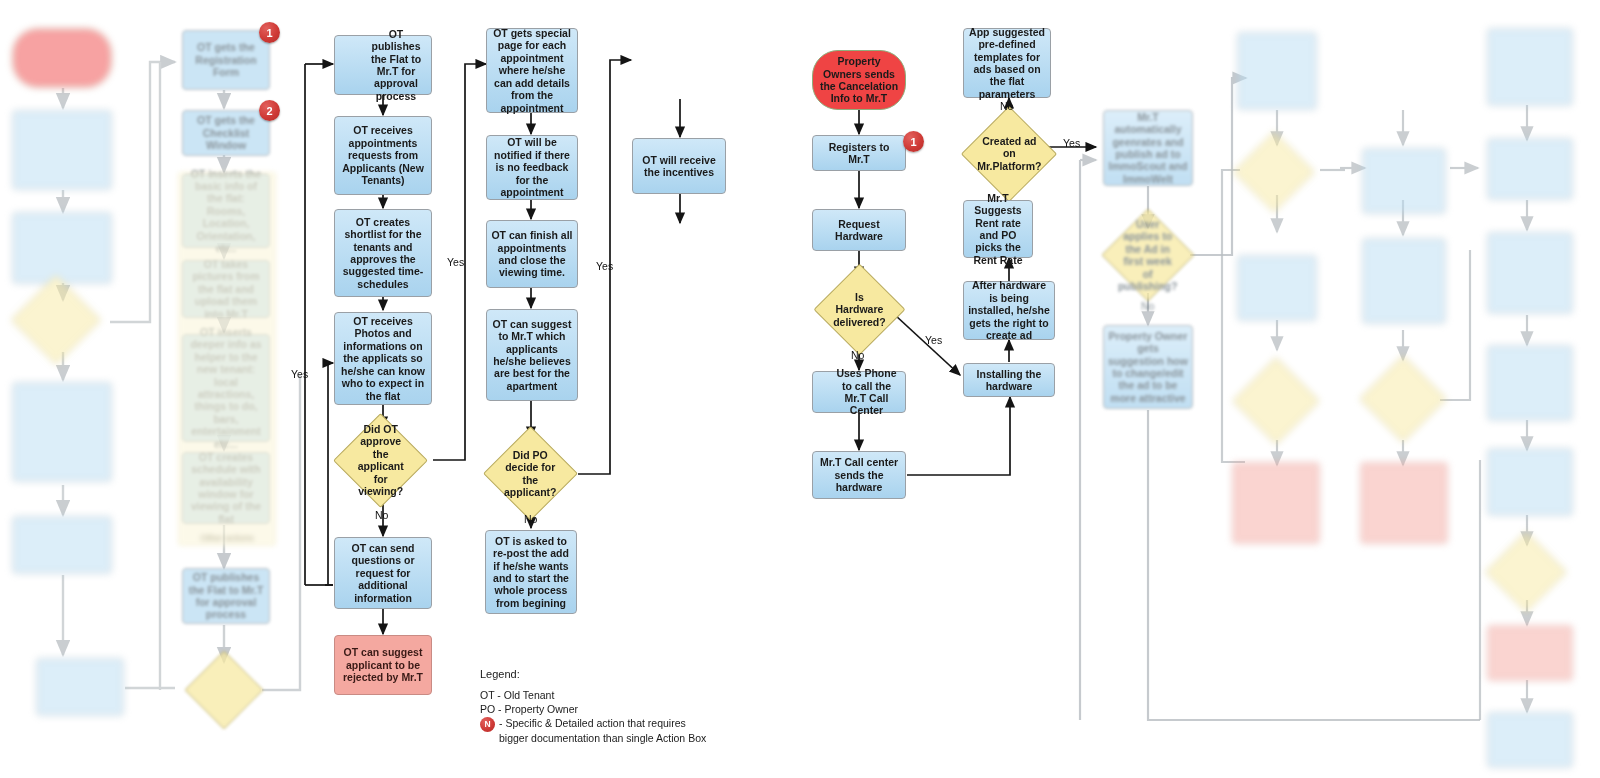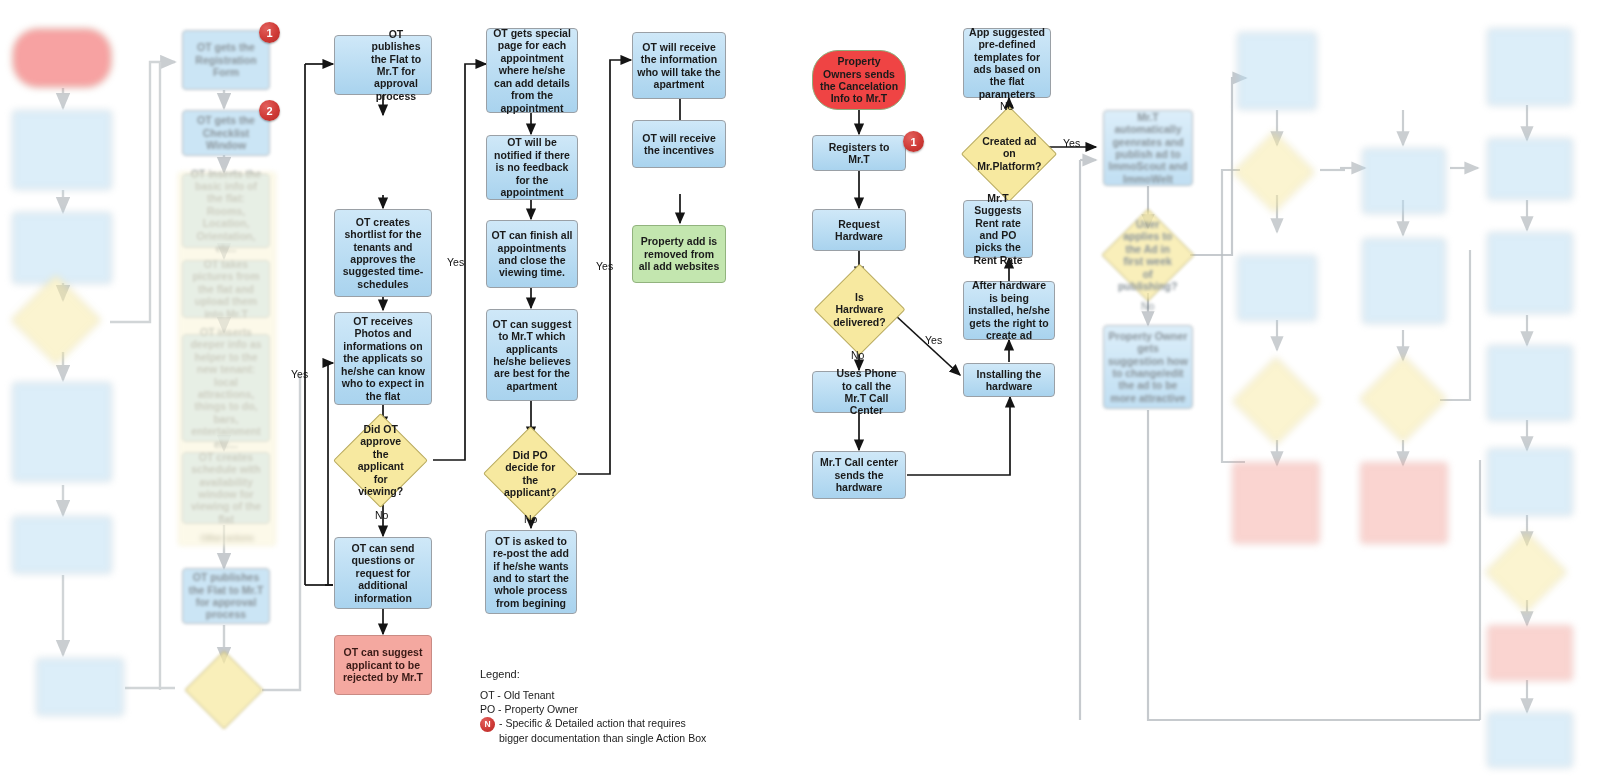--- a/index.html
+++ b/index.html
@@ -228,20 +228,21 @@
     <div class="node proc blurtext" style="left:182px;top:260px;width:88px;height:58px;">OT takes pictures from the flat and upload them into Mr.T</div>
     <div class="node proc blurtext" style="left:182px;top:334px;width:88px;height:108px;">OT inserts deeper info as helper to the new tenant: local attractions, things to do, bars, entertainment etc...</div>
     <div class="node proc blurtext" style="left:182px;top:452px;width:88px;height:72px;">OT creates schedule with availability window for viewing of the flat</div>
     <div class="node proc blurtext" style="left:182px;top:568px;width:88px;height:56px;">OT publishes the Flat to Mr.T for approval process</div>
     <div class="node dec" style="left:196px;top:662px;width:56px;height:56px;"></div>
   </div>
   <div class="badge" style="left:259px;top:22px;">1</div>
   <div class="badge" style="left:259px;top:100px;">2</div>
 
   <div class="node proc-g" style="left:334px;top:35px;width:98px;height:60px;padding-left:30px;">OT publishes the Flat to Mr.T for approval process</div>
+  <div class="node proc-g" style="left:334px;top:116px;width:98px;height:79px;">OT receives appointments requests from Applicants (New Tenants)</div>
   <div class="node proc-g" style="left:334px;top:209px;width:98px;height:88px;">OT creates shortlist for the tenants and approves the suggested time-schedules</div>
   <div class="node proc-g" style="left:334px;top:312px;width:98px;height:93px;">OT receives Photos and informations on the applicats so he/she can know who to expect in the flat</div>
   <div class="node dec" style="left:347px;top:427px;width:67px;height:67px;">
     <span>Did OT approve the applicant for viewing?</span>
   </div>
   <div class="node reject" style="left:334px;top:635px;width:98px;height:60px;">OT can suggest applicant to be rejected by Mr.T</div>
   <div class="node proc-g" style="left:334px;top:537px;width:98px;height:72px;">OT can send questions or request for additional information</div>
 
   <span class="elabel" style="left:291px;top:368px;">Yes</span>
   <span class="elabel" style="left:447px;top:256px;">Yes</span>
@@ -252,23 +253,21 @@
   <div class="node proc-g" style="left:486px;top:309px;width:92px;height:92px;">OT can suggest to Mr.T which applicants he/she believes are best for the apartment</div>
   <div class="node proc-g" style="left:486px;top:220px;width:92px;height:68px;">OT can finish all appointments and close the viewing time.</div>
   <div class="node dec" style="left:497px;top:440px;width:67px;height:67px;">
     <span>Did PO decide for the applicant?</span>
   </div>
   <div class="node proc-g" style="left:485px;top:530px;width:92px;height:84px;">OT is asked to re-post the add if he/she wants and to start the whole process from begining</div>
 
   <span class="elabel" style="left:596px;top:260px;">Yes</span>
   <span class="elabel" style="left:524px;top:513px;">No</span>
 
-  <div class="node proc-g" style="left:632px;top:32px;width:94px;height:67px;">OT will receive the information who will take the apartment</div>
-  <div class="node proc-g" style="left:632px;top:120px;width:94px;height:48px;">OT will receive the incentives</div>
-  <div class="node green" style="left:632px;top:225px;width:94px;height:58px;">Property add is removed from all add websites</div>
+  <div class="node proc-g" style="left:632px;top:138px;width:94px;height:56px;">OT will receive the incentives</div>
 
   <div class="node term" style="left:812px;top:50px;width:94px;height:60px;">Property Owners sends the Cancelation Info to Mr.T</div>
   <div class="node proc-g" style="left:812px;top:135px;width:94px;height:36px;">Registers to Mr.T</div>
   <div class="node proc-g" style="left:812px;top:209px;width:94px;height:42px;">Request Hardware</div>
   <div class="node dec" style="left:827px;top:277px;width:65px;height:65px;">
     <span>Is Hardware delivered?</span>
   </div>
   <div class="node proc-g" style="left:812px;top:371px;width:94px;height:42px;padding-left:19px;">Uses Phone to call the Mr.T Call Center</div>
   <div class="node proc-g" style="left:812px;top:451px;width:94px;height:48px;">Mr.T Call center sends the hardware</div>
   <div class="badge" style="left:903px;top:131px;">1</div>

